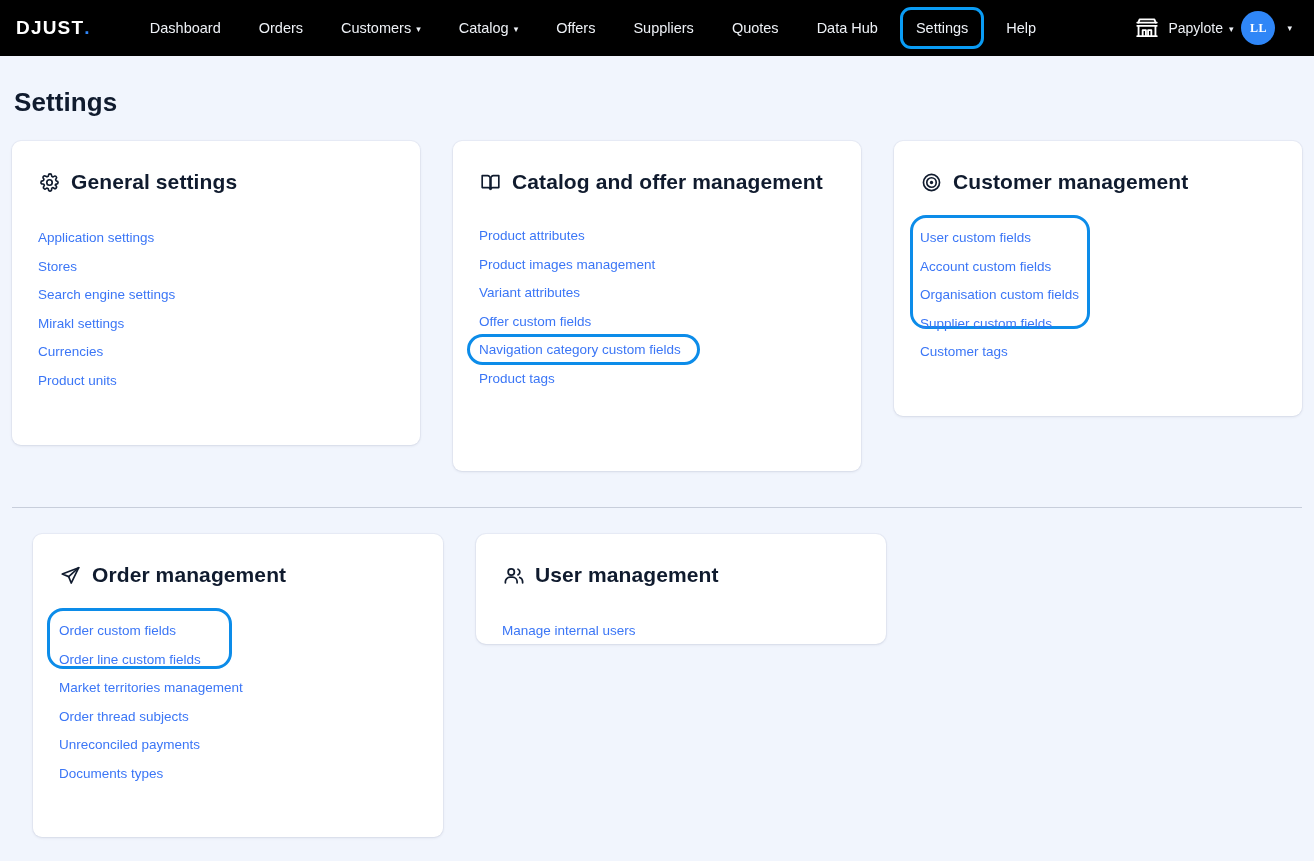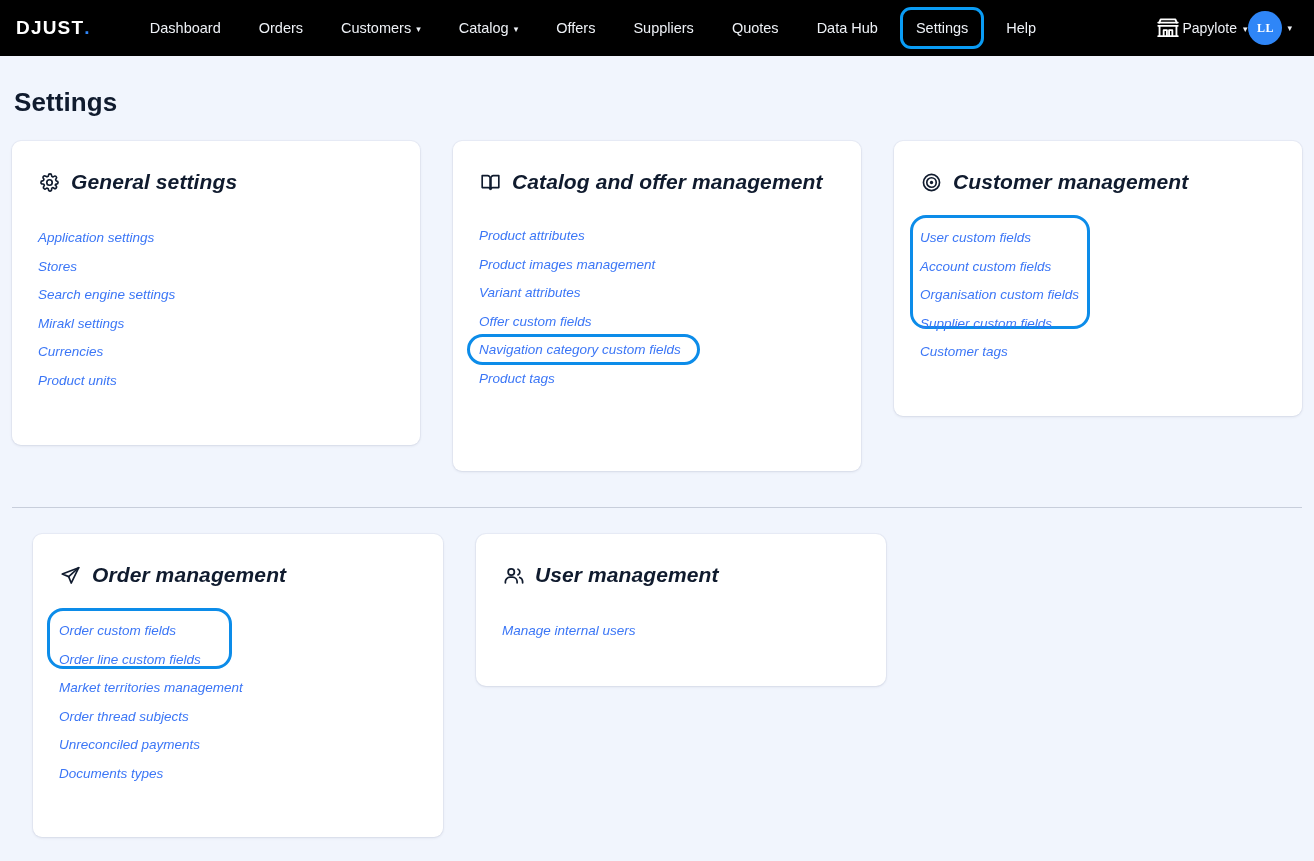--- a/index.html
+++ b/index.html
@@ -74,21 +74,21 @@
     left: -3px; right: -3px; top: -7px; bottom: -7px;
     border: 3px solid #0a9cf5;
     border-radius: 11px;
     pointer-events: none;
   }
 
   .nav-right {
     margin-left: auto;
     display: flex;
     align-items: center;
-    gap: 1px;
+    gap: 8px;
     padding-right: 4px;
   }
 
   .store-icon { display: flex; align-items: center; color: #ffffff; }
 
   .tenant {
     color: #eef1f6;
     font-size: 14px;
     display: flex;
     align-items: center;
@@ -127,37 +127,36 @@
     margin: 31px 0 0 14px;
     letter-spacing: .1px;
   }
 
   .grid {
     display: flex;
     gap: 33px;
     padding: 0 12px;
     margin-top: 23px;
     align-items: flex-start;
-    font-style: italic;
   }
   .grid.row2 { margin-top: 26px; margin-left: 21px; }
 
   .card {
     background: #ffffff;
     border-radius: 9px;
     box-shadow: 0 1px 3px rgba(27,42,78,.10), 0 0 0 1px rgba(27,42,78,.035);
     width: 410px;
     padding: 28px 26px 30px 26px;
     position: relative;
   }
   .card.h-general { height: 304px; }
   .card.h-customer { height: 275px; }
   .card.h-catalog { height: 330px; }
   .card.h-order { height: 303px; }
-  .card.h-user { height: 152px; border-radius: 10px; }
+  .card.h-user { height: 110px; border-radius: 10px; }
 
   .card-head {
     display: flex;
     align-items: flex-start;
     gap: 10px;
     font-size: 21px;
     font-weight: 700;
     color: #101b2e;
     line-height: 1.28;
     letter-spacing: .1px;

